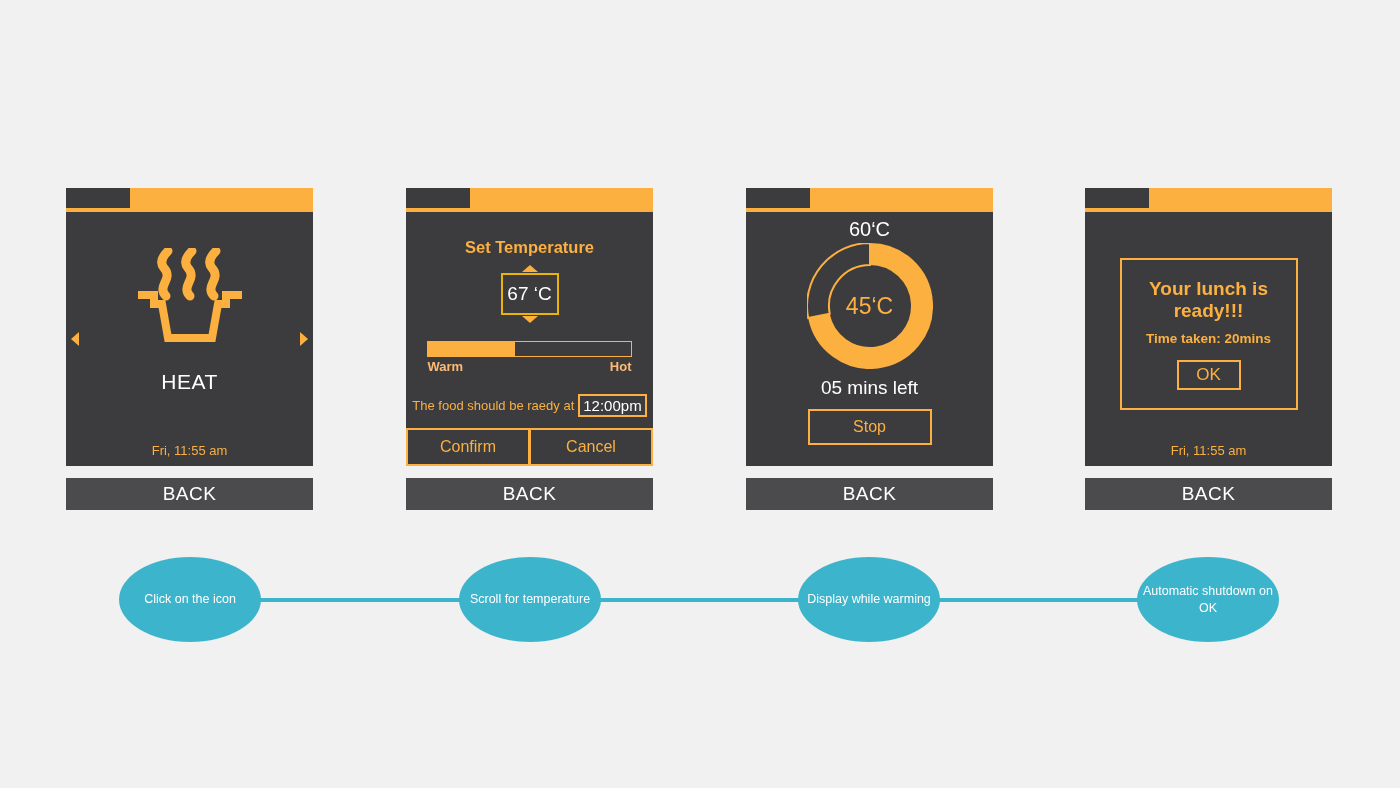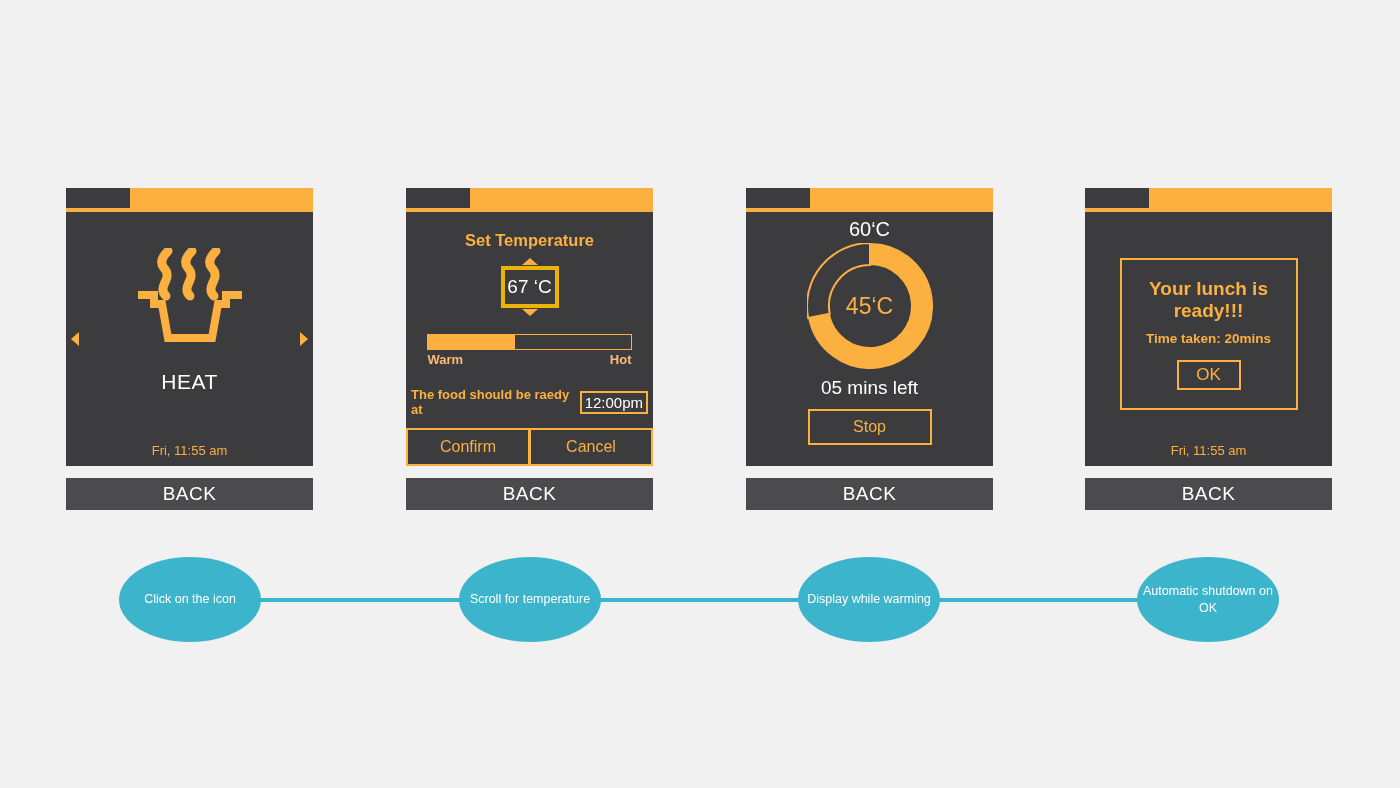--- a/index.html
+++ b/index.html
@@ -132,21 +132,21 @@
     font-size: 13px;
   }
 
   
   .s2-wrap {
     position: absolute;
     inset: 0;
     display: flex;
     flex-direction: column;
     align-items: center;
-    padding-top: 19px;
+    padding-top: 26px;
   }
   .s2-title {
     color: #fbb040;
     font-size: 16.5px;
     font-weight: bold;
   }
   .stepper {
     position: relative;
     margin-top: 8px;
     width: 62px;
@@ -162,21 +162,21 @@
   }
   .tri-down {
     width: 0; height: 0;
     border-left: 8px solid transparent;
     border-right: 8px solid transparent;
     border-top: 7px solid #fbb040;
   }
   .temp-box {
     width: 58px;
     height: 42px;
-    border: 4px solid #eab308;
+    border: 2px solid #eab308;
     background: #3c3c3f;
     display: flex;
     align-items: center;
     justify-content: center;
     color: #ffffff;
     font-size: 19px;
     margin: 1px 0;
     box-shadow: inset 0 0 0 2px #3c3c3f;
   }
   .slider-wrap {
@@ -209,21 +209,20 @@
     width: 100%;
     padding: 0 5px;
     display: flex;
     align-items: center;
     justify-content: center;
     gap: 4px;
   }
   .ready-text {
     color: #fbb040;
     font-size: 13px;
-    font-weight: bold;
   }
   .ready-time {
     border: 2px solid #fbb040;
     padding: 1px 3px;
     color: #ffffff;
     font-size: 15px;
     background: #3c3c3f;
   }
   .btn-row {
     position: absolute;

